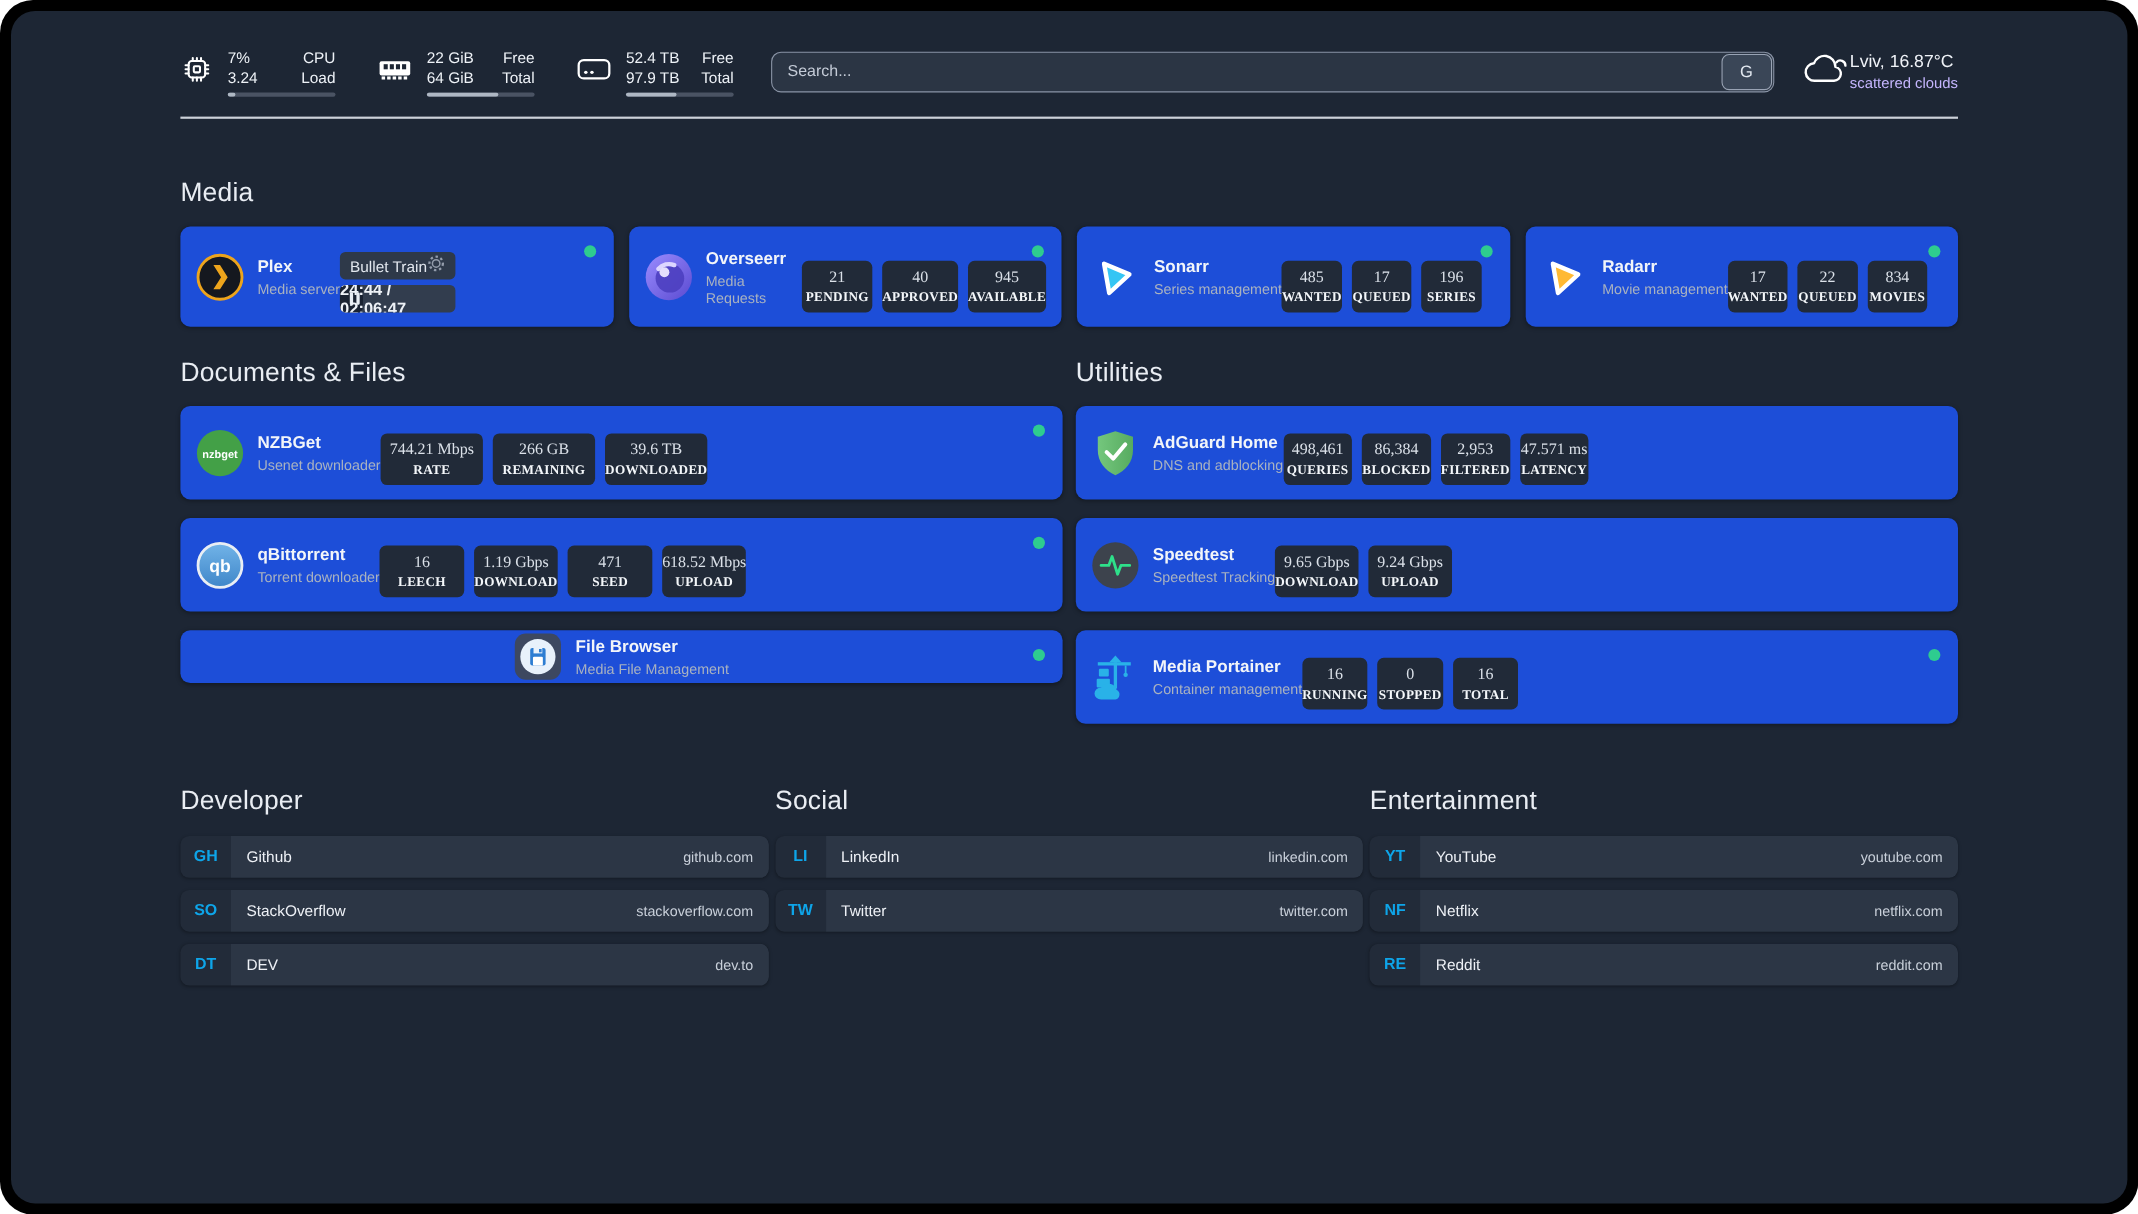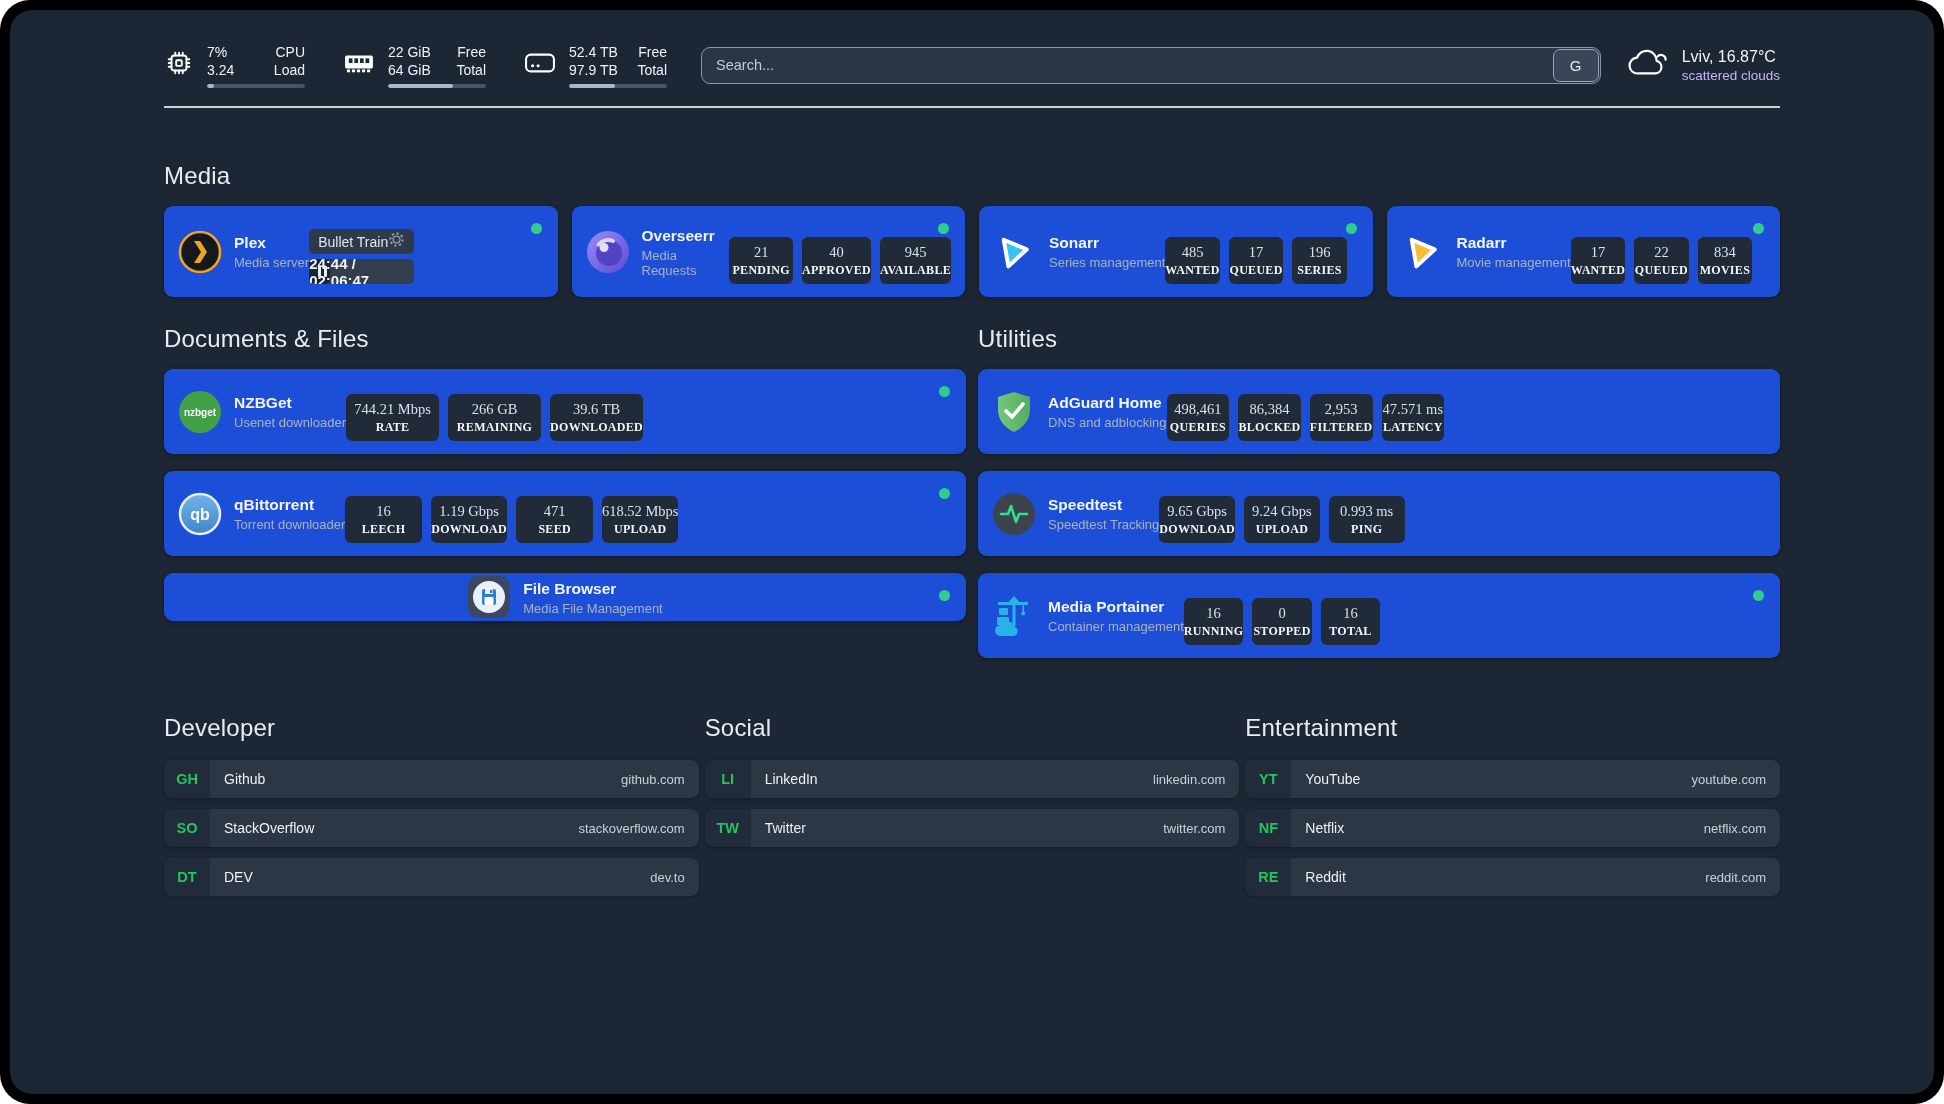--- a/index.html
+++ b/index.html
@@ -19,21 +19,21 @@
   .m-bar { margin-top:5px; height:4px; border-radius:2px; background:#4a5363; overflow:hidden; }
   .m-fill { height:100%; background:#aeb7c3; border-radius:2px; }
 
   .searchwrap { flex:1; position:relative; margin:0 26px 0 34px; }
   .search-input { width:100%; height:37px; background:#2b3544; border:1px solid #8a94a6; border-radius:9px;
     color:#e8edf3; font-size:14.5px; padding:0 62px 0 14px; outline:none; font-family:inherit; }
   .search-input::placeholder { color:#c4cbd7; }
   .search-engine-btn { position:absolute; right:2px; top:2px; bottom:2px; width:46px; background:#3a4657;
     border:1px solid #99a3b4; border-radius:7px; color:#e3e9f1; font-size:15px; font-family:inherit; cursor:pointer; }
 
-  .weather { display:flex; align-items:flex-start; gap:13px; }
+  .weather { display:flex; align-items:flex-end; gap:1px; }
   .weather-loc { font-size:16px; color:#f0f3f8; line-height:21px; }
   .weather-cond { font-size:13.5px; color:#c4b5fd; line-height:17px; }
 
   .divider { border:none; border-top:2px solid #ccd1d9; margin-top:16px; }
 
   
   .section-title { font-size:24px; font-weight:500; color:#e9edf3; letter-spacing:.2px; }
   .mt-big { margin-top:54px; }
   .mt-mid { margin-top:28px; }
   .mt-bm  { margin-top:56px; }
@@ -73,21 +73,21 @@
   .pause-icon span { width:3px; height:11px; background:#e8edf3; border-radius:1px; }
   .player-time { position:absolute; right:10px; top:50%; transform:translateY(-50%);
     font-size:15px; font-weight:600; color:#eef2f7; }
 
   
   .bookmarks { display:grid; grid-template-columns:1fr 1fr 1fr; gap:6px; padding-bottom:34px; }
   .link-list { margin-top:18px; display:flex; flex-direction:column; gap:11px; }
   .link-row { display:flex; height:38px; border-radius:8px; background:#222b39; overflow:hidden;
     box-shadow:0 1px 3px rgba(0,0,0,.3); cursor:pointer; }
   .link-abbr { width:46px; flex:none; display:flex; align-items:center; justify-content:center;
-    font-size:14.5px; font-weight:600; color:#22c55e; }
+    font-size:14.5px; font-weight:600; color:#0ea5e9; }
   .link-main { flex:1; background:#2c3645; border-radius:0 8px 8px 0; display:flex; align-items:center;
     justify-content:space-between; padding:0 14px; }
   .link-name { font-size:14px; color:#eef1f6; }
   .link-url { font-size:13px; color:#c9d0da; }
 </style>
 </head>
 <body>
 
 <div class="frame">
 <div class="panel">
@@ -495,24 +495,20 @@
           </div>
           <div class="stats stats-3">
             <div class="stat">
                     <span class="stat-value">9.65 Gbps</span>
                     <span class="stat-label">DOWNLOAD</span>
                   </div>
             <div class="stat">
                     <span class="stat-value">9.24 Gbps</span>
                     <span class="stat-label">UPLOAD</span>
                   </div>
-            <div class="stat">
-                    <span class="stat-value">0.993 ms</span>
-                    <span class="stat-label">PING</span>
-                  </div>
           </div>
         </div>
 
         <div class="card">
           <div class="card-head">
             <span class="app-icon">
               <svg viewBox="0 0 44 44" fill="#29b2e8">
                 <rect x="6" y="8" width="30" height="3"></rect>
                 <polygon points="22,2 27.5,8 16.5,8"></polygon>
                 <rect x="20.5" y="8" width="3" height="24"></rect>

